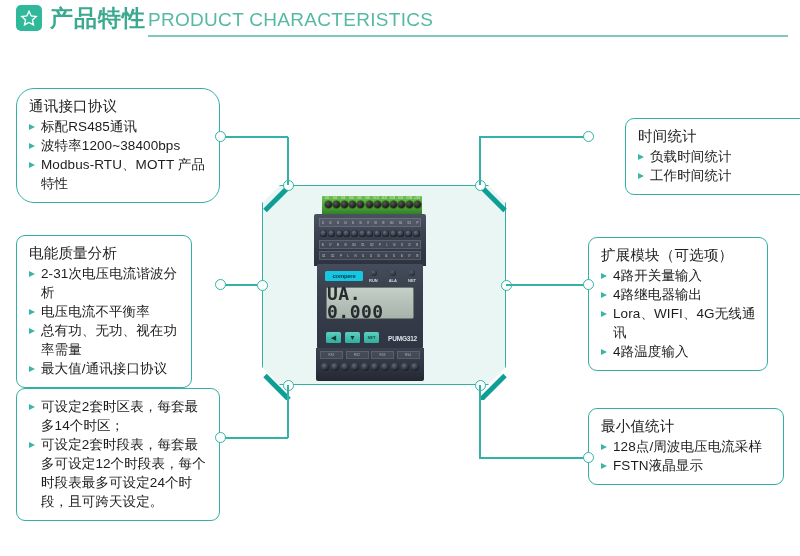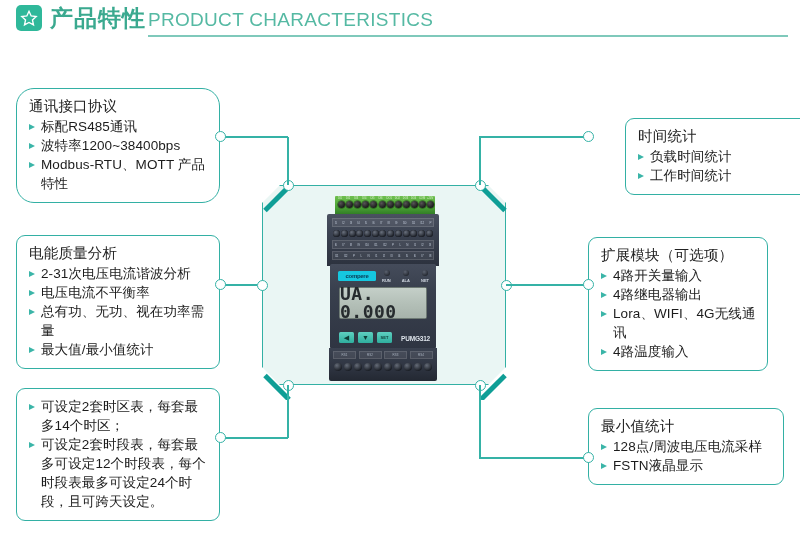--- a/index.html
+++ b/index.html
@@ -64,21 +64,21 @@
              right: 2px; top: 22px; width: 34px; }
   #ca-bl { left: 263px; top: 370px; }
   #ca-bl i { transform: rotate(45deg); transform-origin: left center;
              left: 2px; top: 3px; width: 34px; }
   #ca-br { left: 477px; top: 370px; }
   #ca-br i { transform: rotate(-45deg); transform-origin: right center;
              right: 2px; top: 3px; width: 34px; }
 
   
   #device {
-    position: absolute; left: 327px; top: 196px;
+    position: absolute; left: 314px; top: 196px;
     width: 112px; height: 155px;
   }
   
   #dev-green {
     position: absolute; left: 8px; top: 0; width: 100px; height: 19px;
     background: linear-gradient(180deg,#6fc050 0%,#4da436 55%,#2f7a24 100%);
     border-radius: 1px;
   }
   #dev-green .scr {
     position: absolute; top: 5px; width: 7px; height: 7px;
@@ -212,21 +212,21 @@
   .bullets li::before {
     content: "";
     position: absolute; left: 0; top: 7px;
     width: 0; height: 0;
     border-left: 6px solid #3bb5a8;
     border-top: 3.5px solid transparent;
     border-bottom: 3.5px solid transparent;
   }
 
   #box-comm   { left: 16px;  top: 88px;  width: 204px; border-radius: 18px; }
-  #box-power  { left: 16px;  top: 235px; width: 204px; }
+  #box-power  { left: 16px;  top: 235px; width: 176px; }
   #box-tariff { left: 16px;  top: 388px; width: 204px; }
   #box-time   { left: 588px; top: 118px; width: 196px; margin-left: 37px; }
   #box-expand { left: 588px; top: 237px; width: 180px; }
   #box-feature{ left: 588px; top: 408px; width: 196px; }
 
   
   .cline {
     position: absolute; background: #35b2a6; height: 1.6px;
   }
   .cring {
@@ -409,21 +409,21 @@
       <li>Modbus-RTU、MOTT 产品特性</li>
     </ul>
 </div>
 
 <div class="box" id="box-power">
   <div class="box-title">电能质量分析</div>
   <ul class="bullets">
       <li>2-31次电压电流谐波分析</li>
       <li>电压电流不平衡率</li>
       <li>总有功、无功、视在功率需量</li>
-      <li>最大值/最小值统计</li>
+      <li>最大值/通讯接口协议</li>
     </ul>
 </div>
 
 <div class="box" id="box-tariff">
   <ul class="bullets">
       <li>可设定2套时区表，每套最多14个时区；</li>
       <li>可设定2套时段表，每套最多可设定12个时段表，每个时段表最多可设定24个时段，且可跨天设定。</li>
     </ul>
 </div>
 

